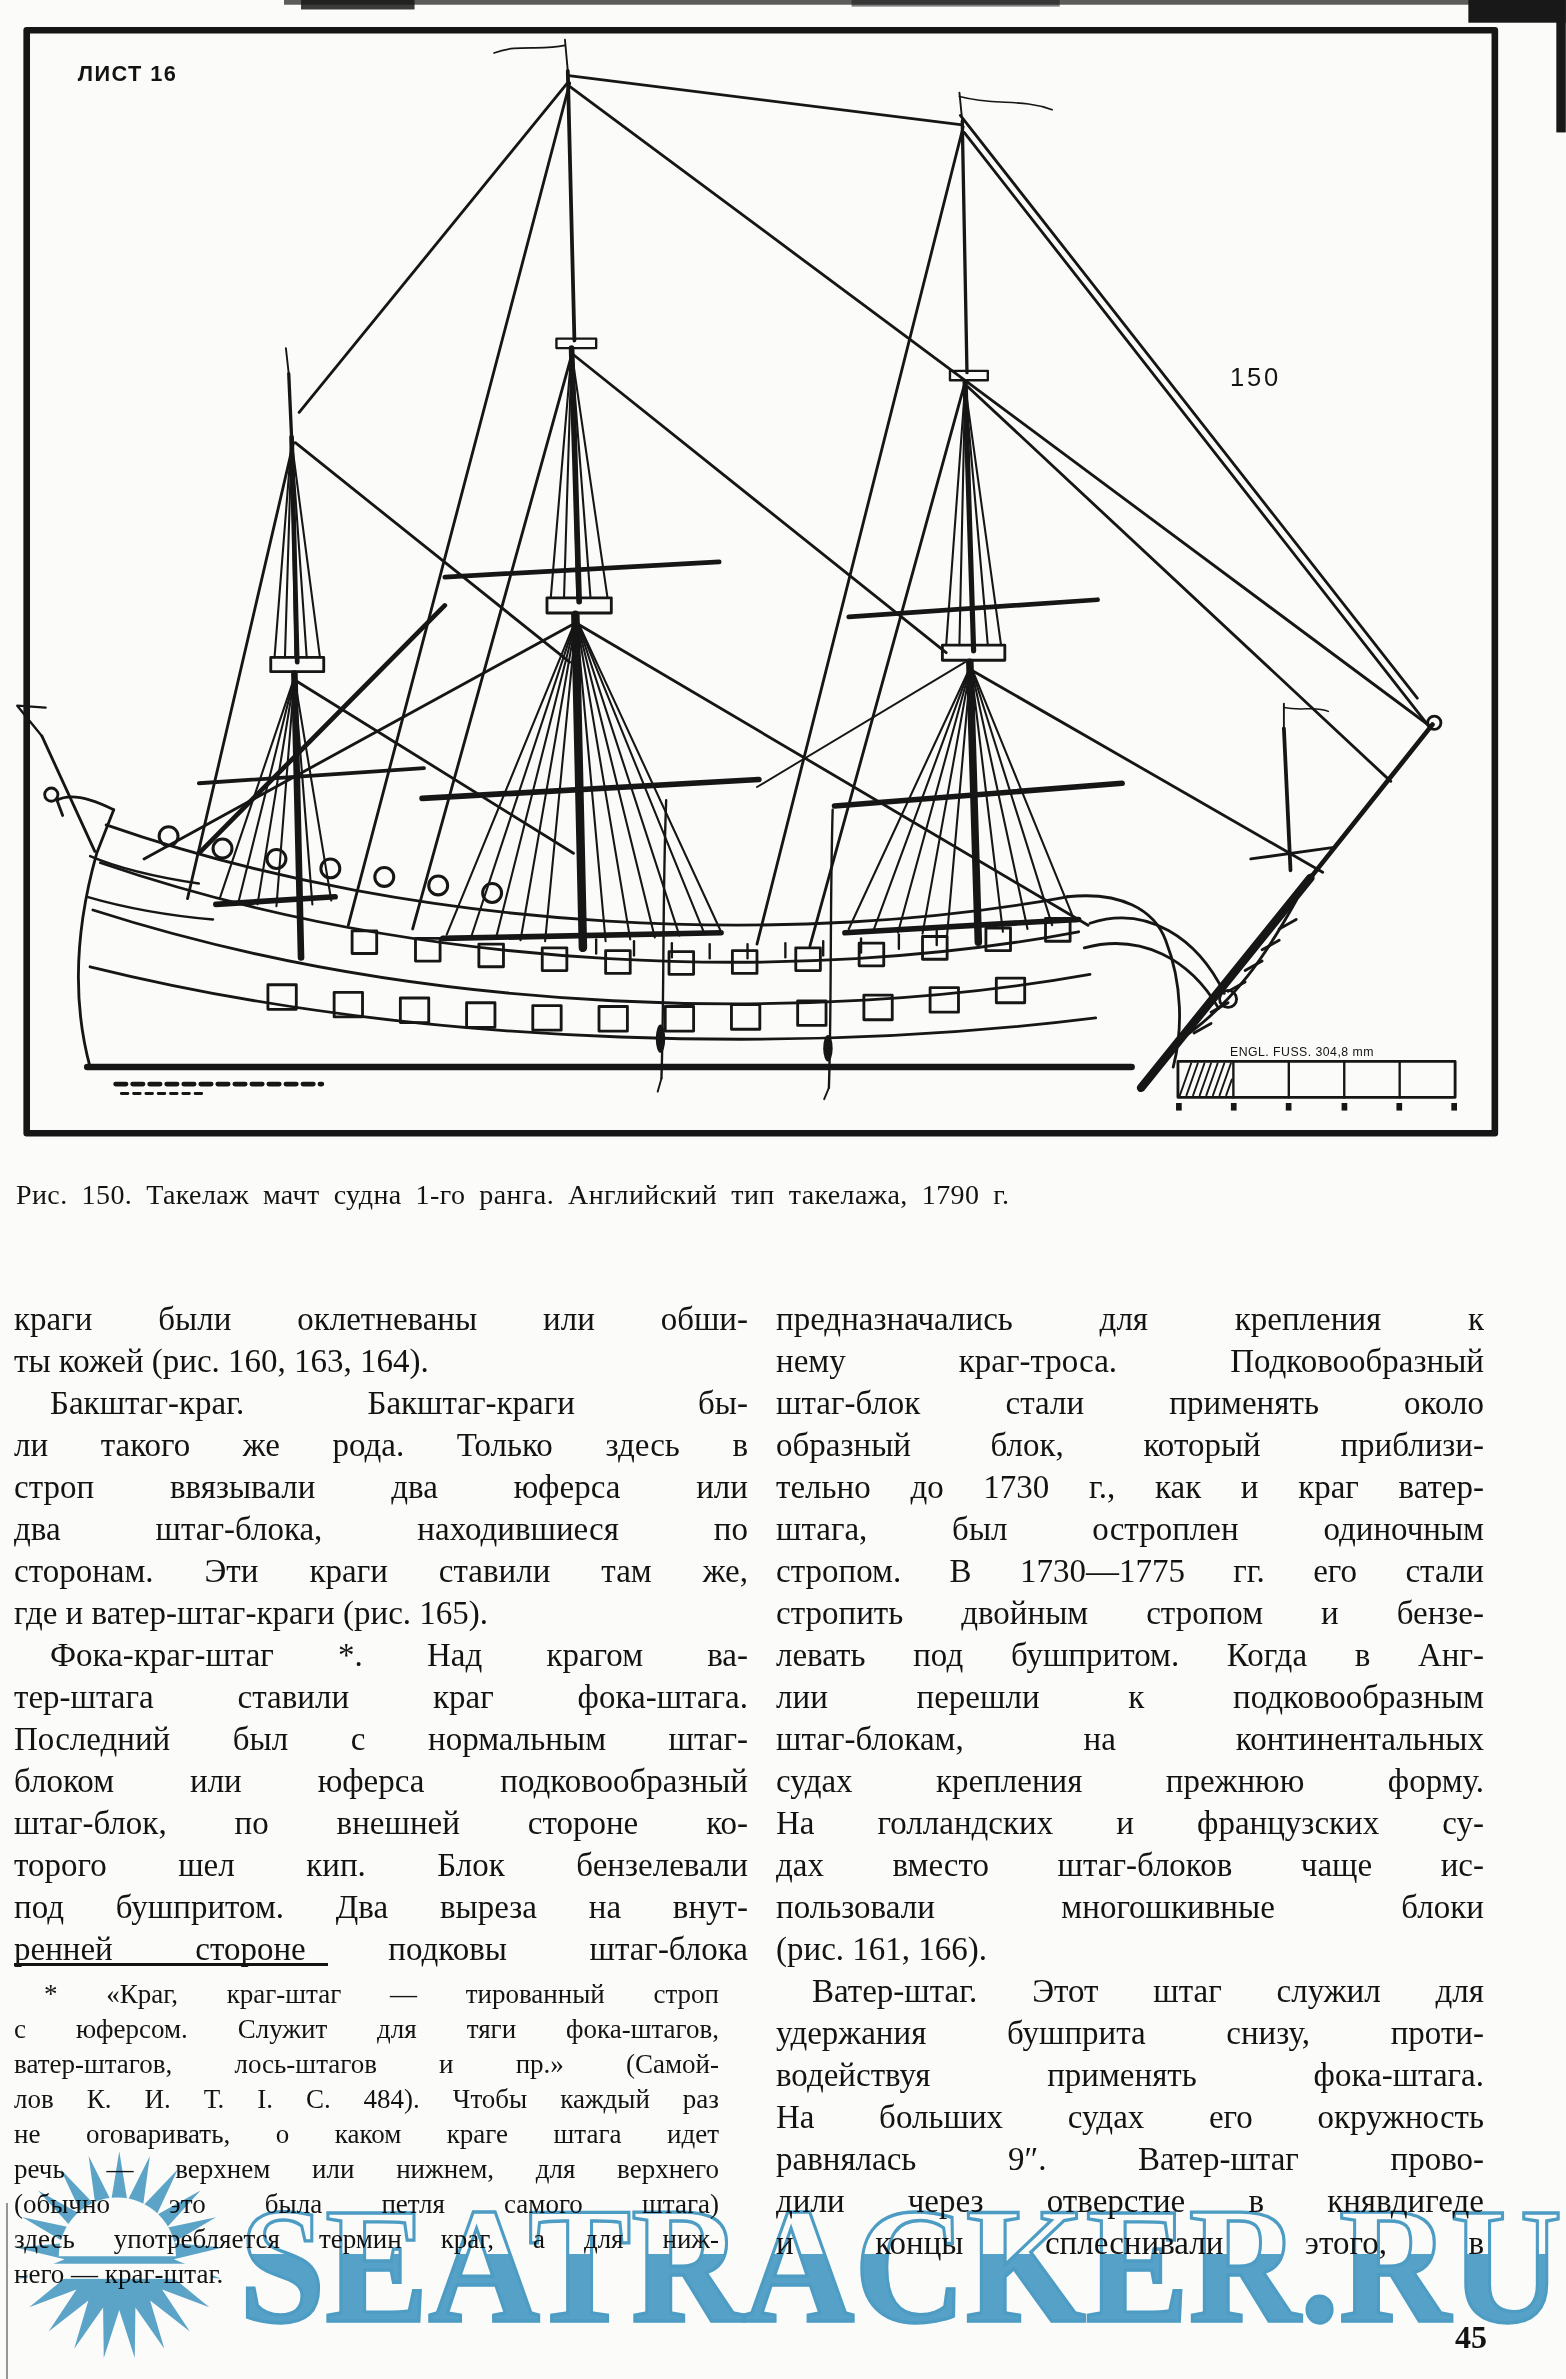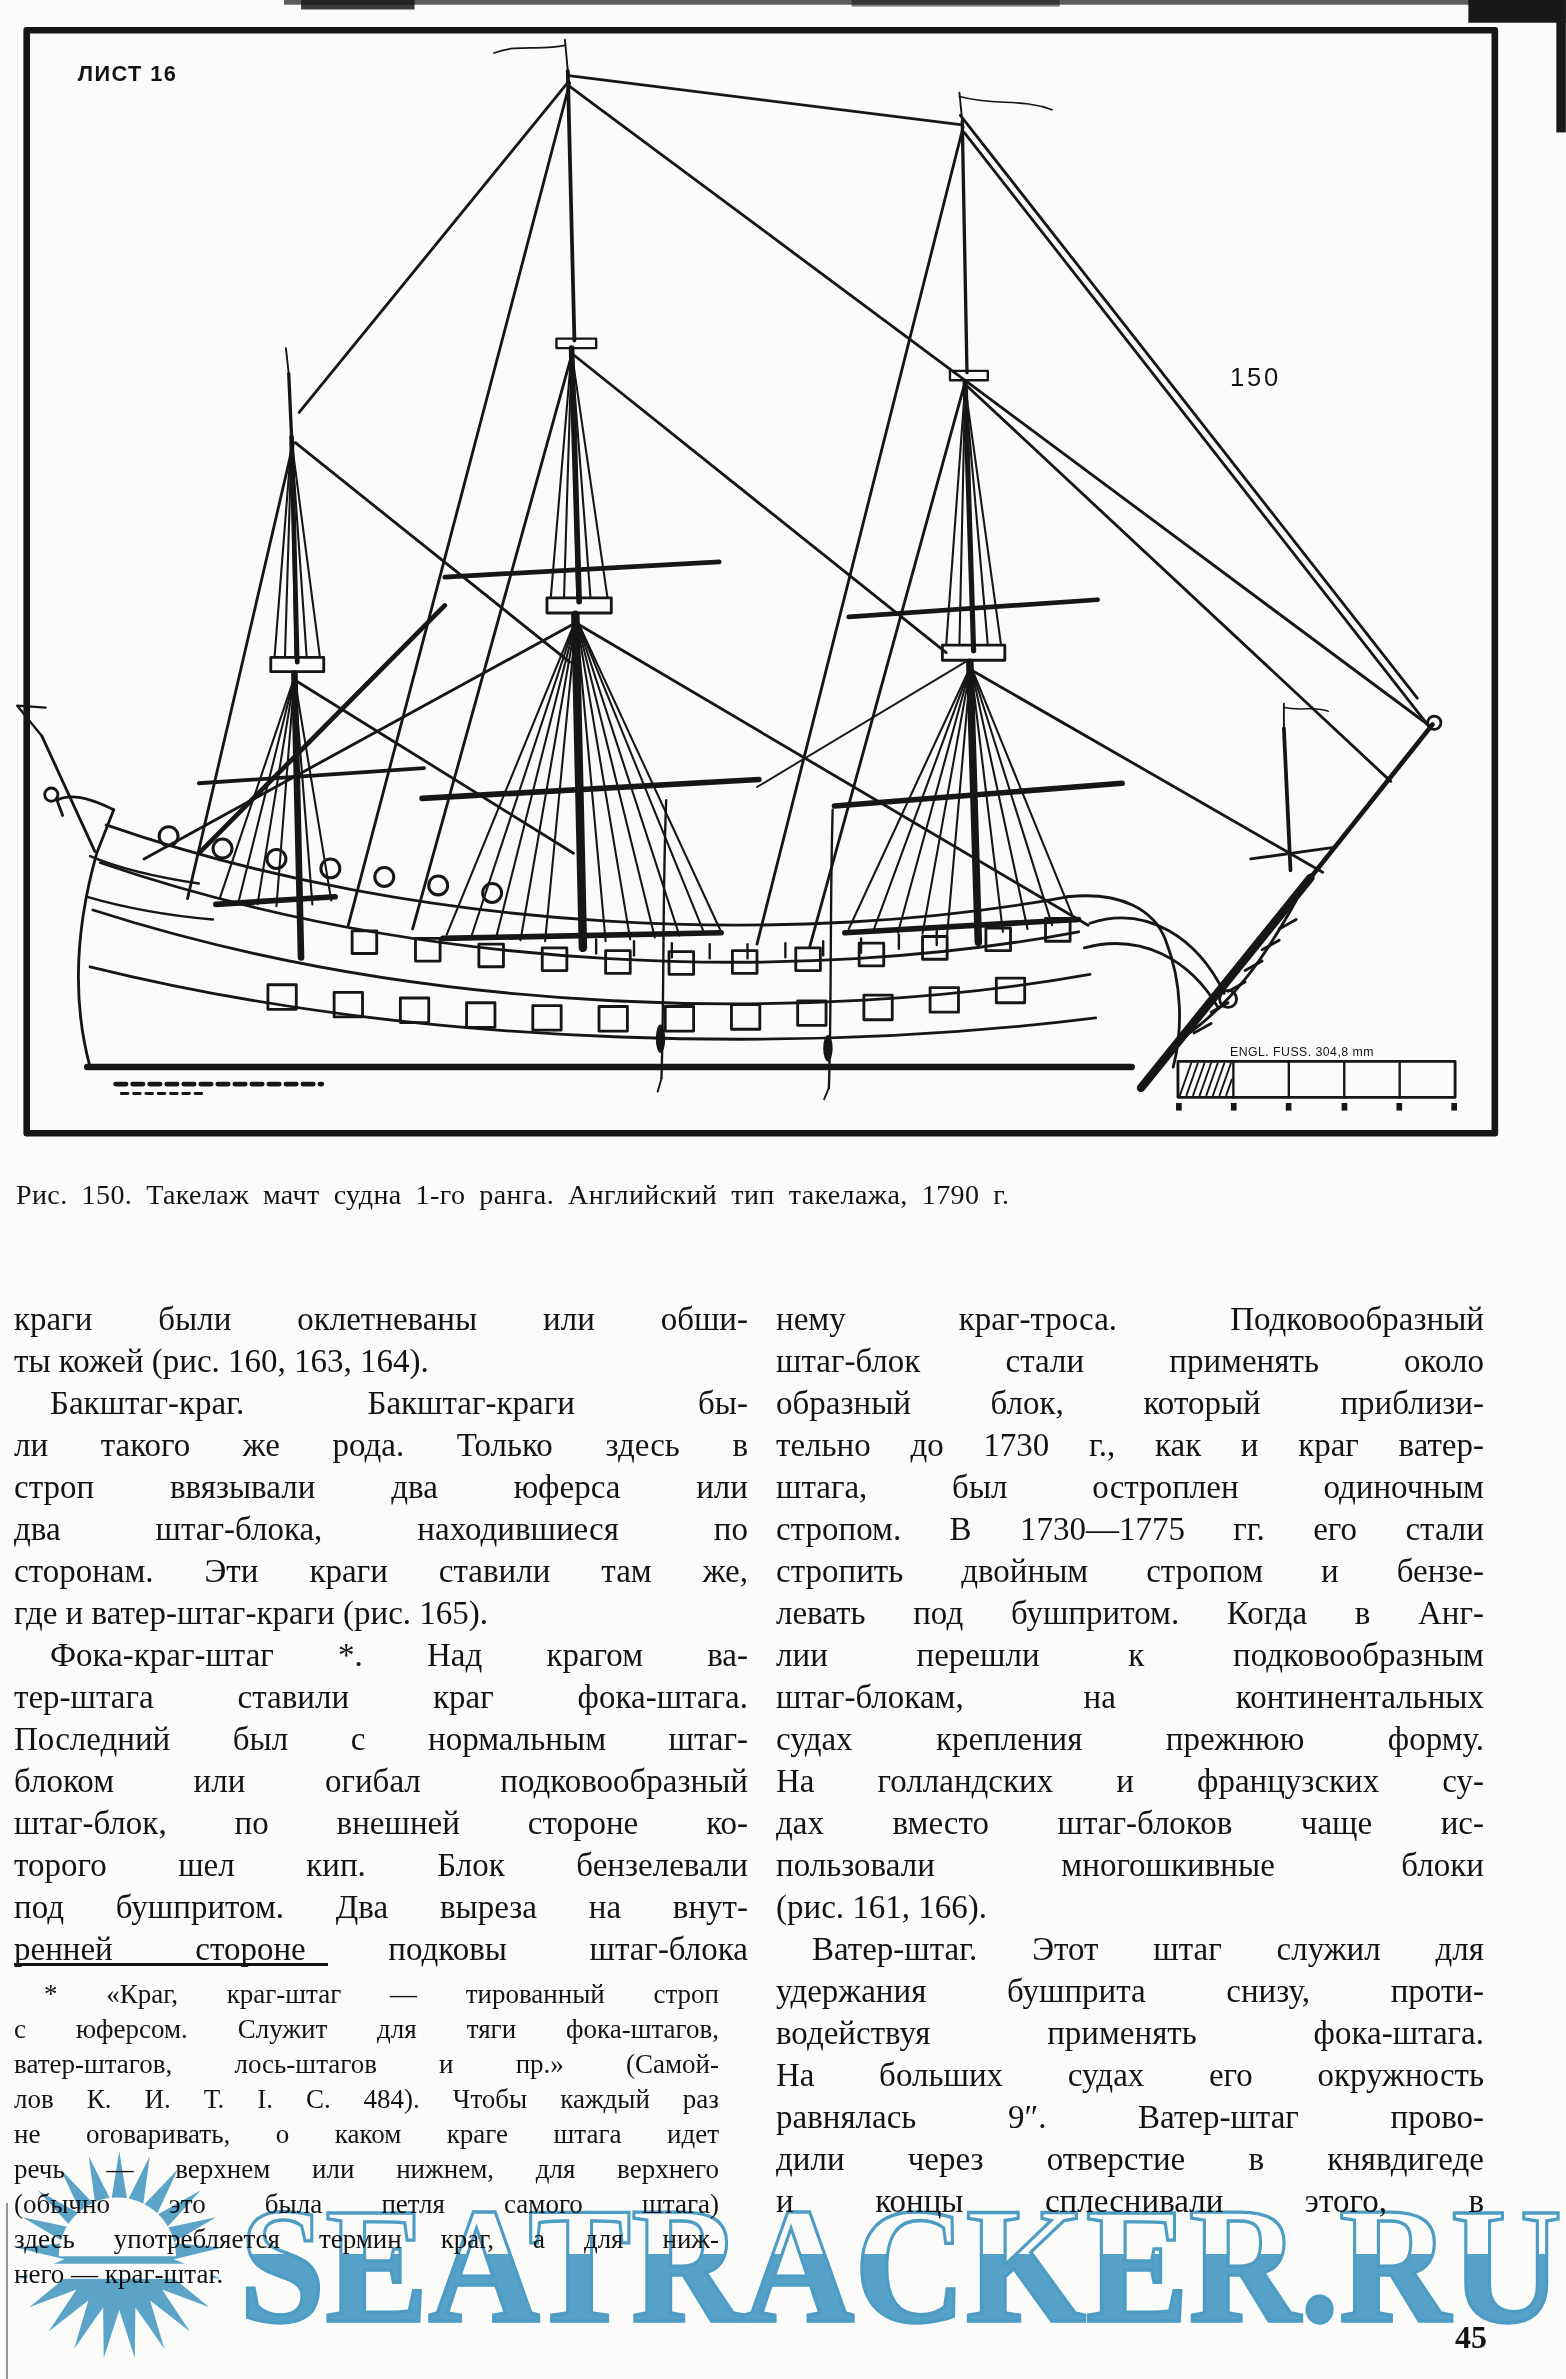--- a/index.html
+++ b/index.html
@@ -302,29 +302,30 @@
       <div class="line">ли такого же рода. Только здесь в</div>
       <div class="line">строп ввязывали два юферса или</div>
       <div class="line">два штаг-блока, находившиеся по</div>
       <div class="line">сторонам. Эти краги ставили там же,</div>
       <div class="line last">где и ватер-штаг-краги (рис. 165).</div>
     </div>
     <div>
       <div class="line ind"><b>Фока-краг-штаг *.</b> Над крагом ва-</div>
       <div class="line">тер-штага ставили краг фока-штага.</div>
       <div class="line">Последний был с нормальным штаг-</div>
-      <div class="line">блоком или огибал подковообразный</div>
+      <div class="line">блоком или юферса подковообразный</div>
       <div class="line">штаг-блок, по внешней стороне ко-</div>
       <div class="line">торого шел кип. Блок бензелевали</div>
       <div class="line">под бушпритом. Два выреза на внут-</div>
       <div class="line">ренней стороне подковы штаг-блока</div>
     </div>
   </div>
 <div class="col col-right">
     <div>
+      <div class="line">предназначались для крепления к</div>
       <div class="line">нему краг-троса. Подковообразный</div>
       <div class="line">штаг-блок стали применять около</div>
       <div class="line">образный блок, который приблизи-</div>
       <div class="line">тельно до 1730 г., как и краг ватер-</div>
       <div class="line">штага, был остроплен одиночным</div>
       <div class="line">стропом. В 1730—1775 гг. его стали</div>
       <div class="line">стропить двойным стропом и бензе-</div>
       <div class="line">левать под бушпритом. Когда в Анг-</div>
       <div class="line">лии перешли к подковообразным</div>
       <div class="line">штаг-блокам, на континентальных</div>

